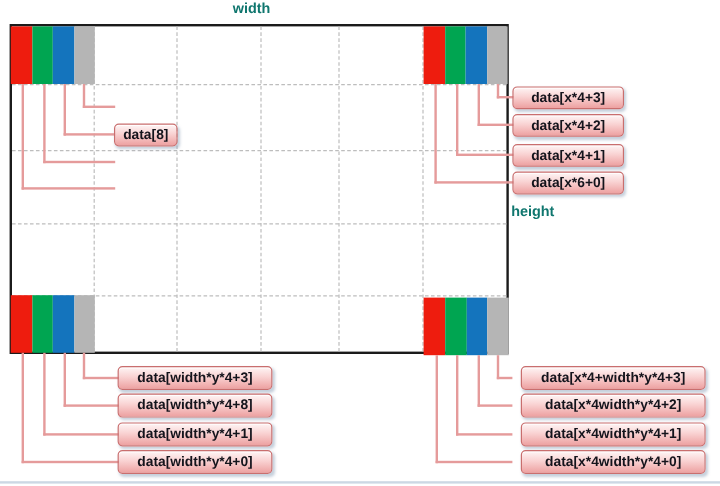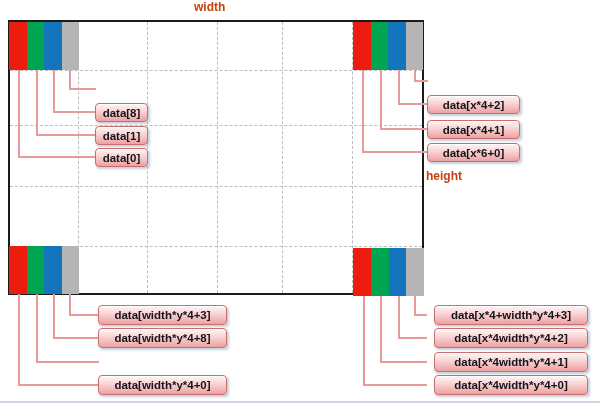--- a/index.html
+++ b/index.html
@@ -1,18 +1,18 @@
 <!DOCTYPE html>
 <html><head>
 <meta charset="utf-8">
 <style>
   html,body{margin:0;padding:0;background:#ffffff;}
   .stage{position:relative;width:600px;height:405px;background:#ffffff;overflow:hidden;
          font-family:"Liberation Sans",sans-serif;}
-  .axis{position:absolute;font:bold 12px "Liberation Sans",sans-serif;color:#c2410c;white-space:nowrap;}
+  .axis{position:absolute;font:bold 12px "Liberation Sans",sans-serif;color:#0f766e;white-space:nowrap;}
   .frame{position:absolute;left:8px;top:20px;width:416px;height:275px;
          border:2px solid #1b1b1b;box-sizing:border-box;background:transparent;}
   .gv{position:absolute;top:22px;height:271px;width:0;border-left:1px dashed #bdbdbd;}
   .gh{position:absolute;left:10px;width:412px;height:0;border-top:1px dashed #bdbdbd;}
   .bar{position:absolute;display:flex;}
   .bar>div{flex:1;}
   .conn{position:absolute;background:#e59b9b;z-index:2;}
   .conn-v{width:2px;}
   .conn-h{height:2px;}
   .dbox{position:absolute;display:flex;align-items:center;justify-content:center;
@@ -102,29 +102,29 @@
   <div class="conn conn-v" style="left:414px;top:296px;height:20px"></div>
   <div class="conn conn-h" style="left:414px;top:314px;width:13px"></div>
   <div class="conn conn-v" style="left:398px;top:296px;height:43px"></div>
   <div class="conn conn-h" style="left:398px;top:337px;width:29px"></div>
   <div class="conn conn-v" style="left:380px;top:296px;height:67px"></div>
   <div class="conn conn-h" style="left:380px;top:361px;width:47px"></div>
   <div class="conn conn-v" style="left:363px;top:296px;height:90px"></div>
   <div class="conn conn-h" style="left:363px;top:384px;width:64px"></div>
 
   <div class="dbox tl" style="top:103px">data[8]</div>
-  <div class="dbox tl" style="top:126px">data[1]</div>
-  <div class="dbox tl" style="top:148px">data[0]</div>
 
+  <div class="dbox tr" style="top:72px">data[x*4+3]</div>
   <div class="dbox tr" style="top:95px">data[x*4+2]</div>
   <div class="dbox tr" style="top:120px">data[x*4+1]</div>
   <div class="dbox tr" style="top:143px">data[x*6+0]</div>
 
   <div class="dbox bl" style="top:305px">data[width*y*4+3]</div>
   <div class="dbox bl" style="top:328px">data[width*y*4+8]</div>
+  <div class="dbox bl" style="top:352px">data[width*y*4+1]</div>
   <div class="dbox bl" style="top:375px">data[width*y*4+0]</div>
 
   <div class="dbox br" style="top:305px">data[x*4+width*y*4+3]</div>
   <div class="dbox br" style="top:328px">data[x*4width*y*4+2]</div>
   <div class="dbox br" style="top:352px">data[x*4width*y*4+1]</div>
   <div class="dbox br" style="top:375px">data[x*4width*y*4+0]</div>
 
   <div class="page-rule"></div>
 
 </div>

